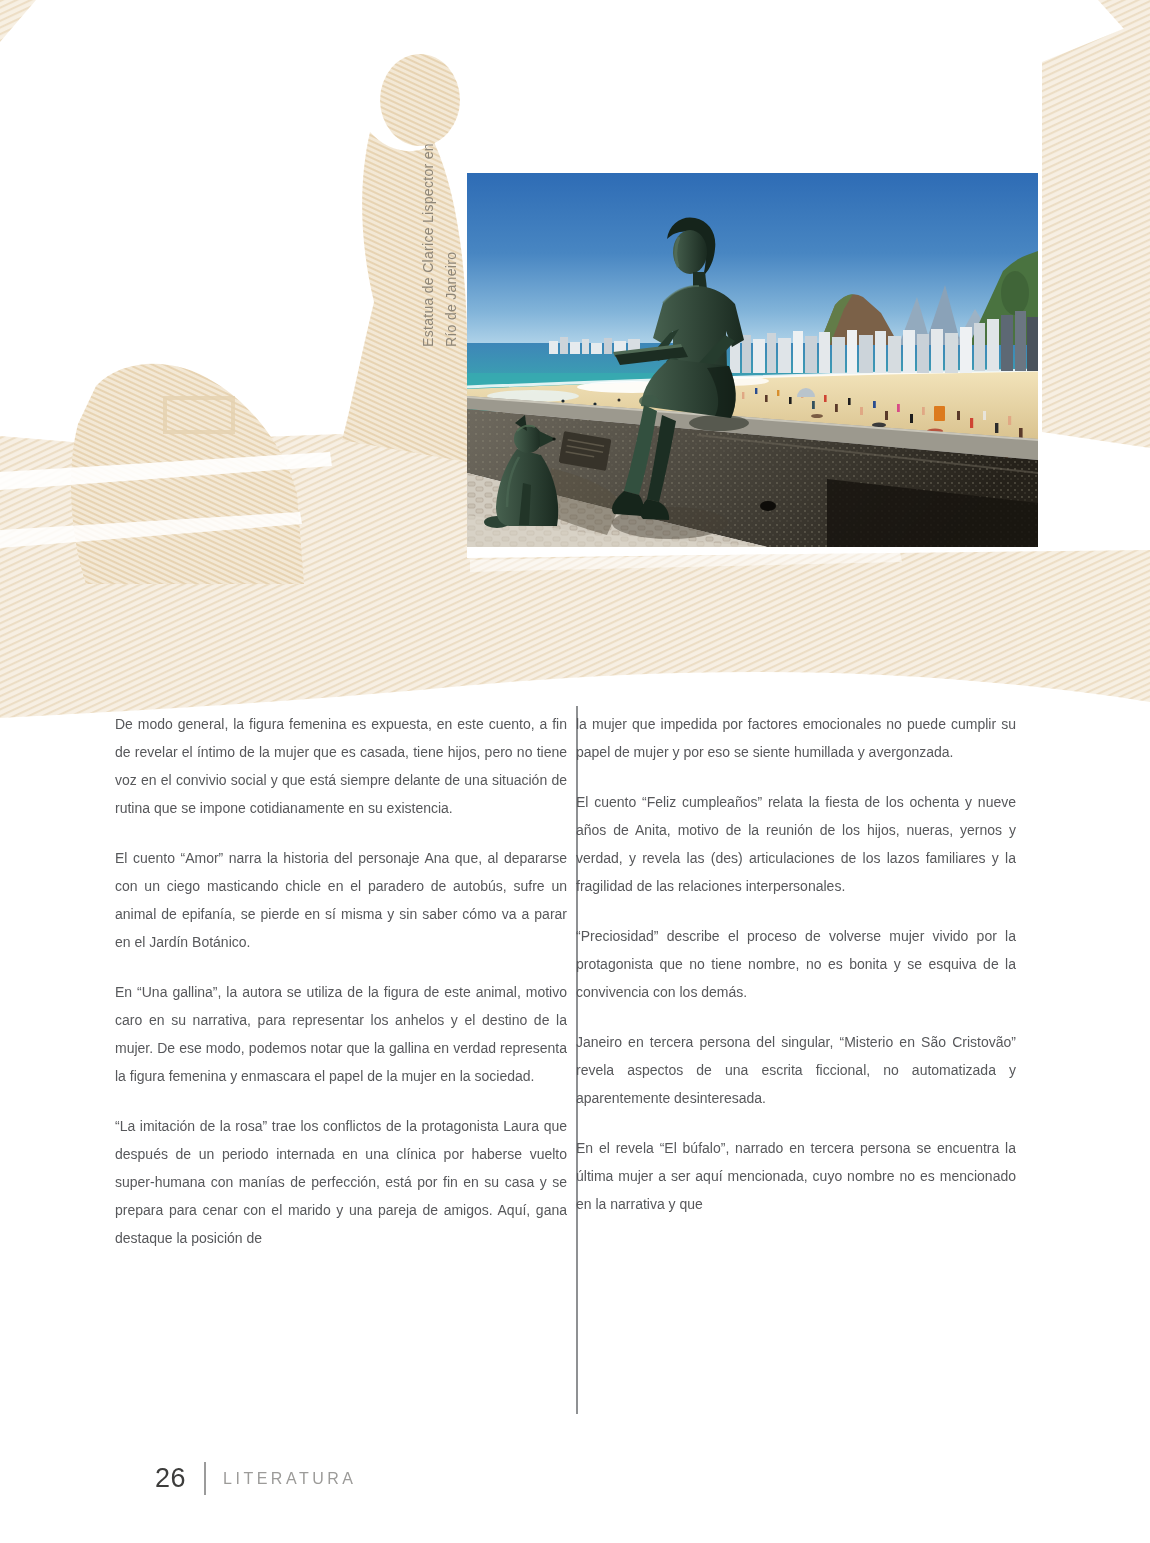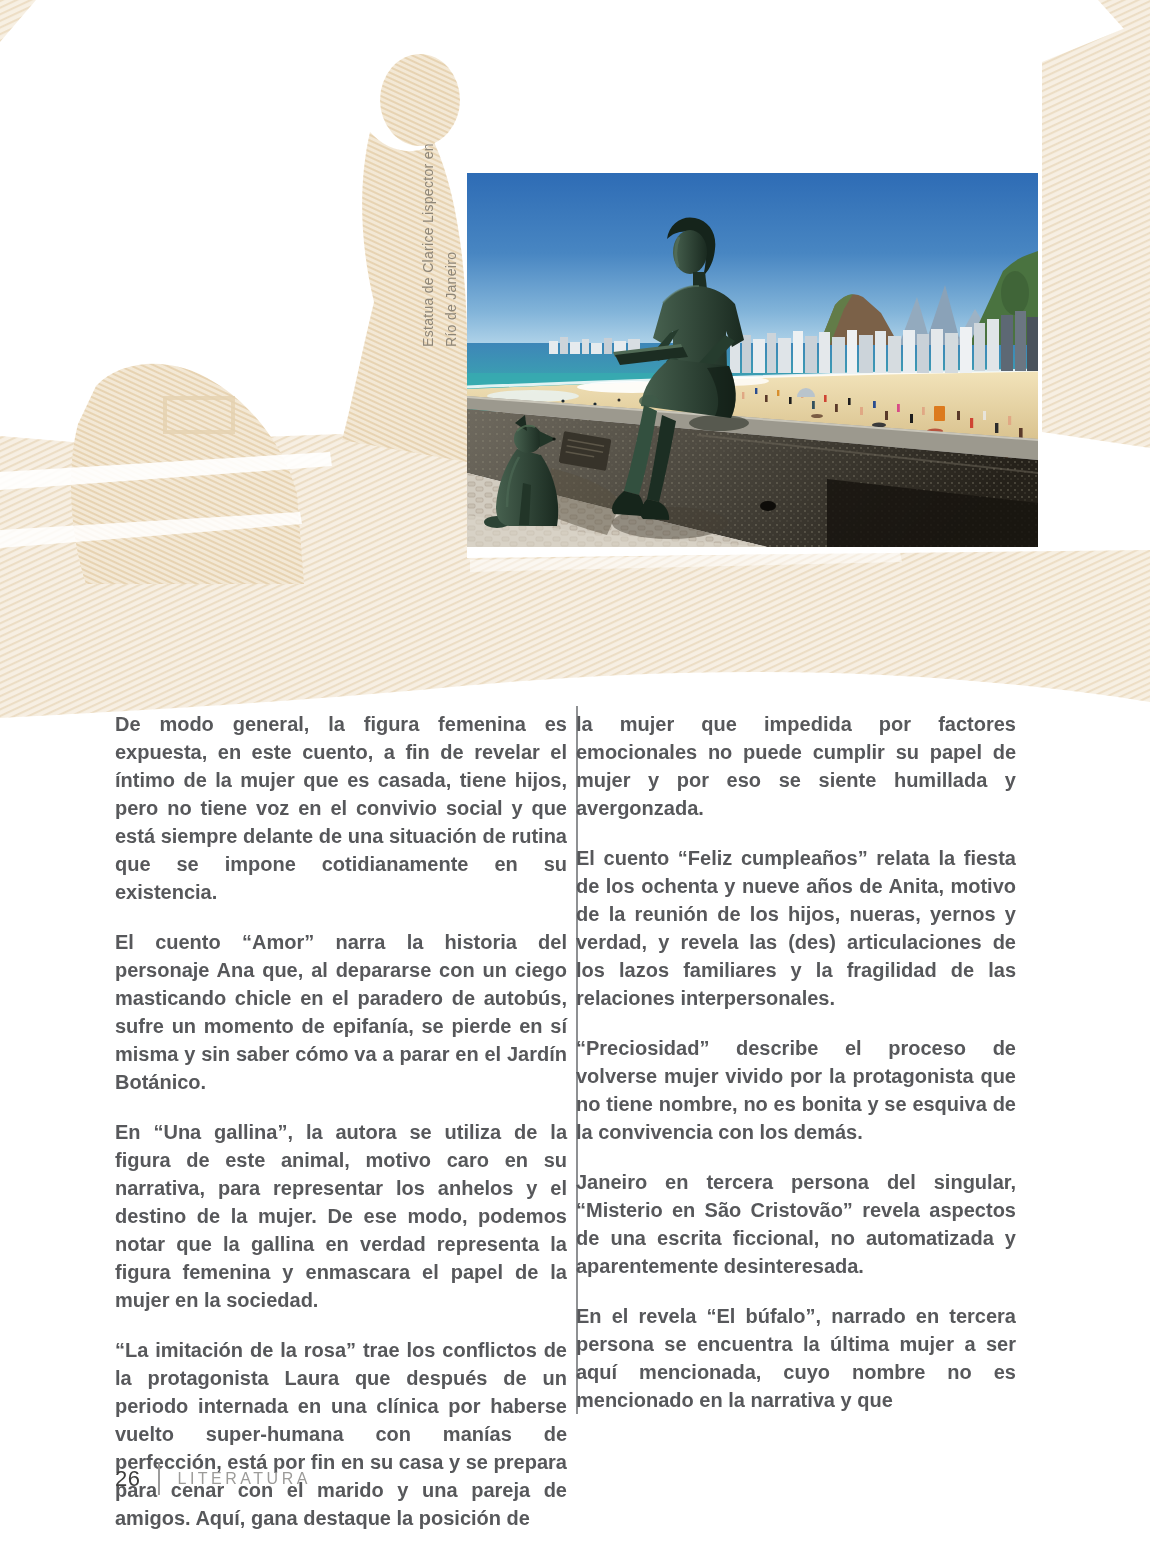--- a/index.html
+++ b/index.html
@@ -15,30 +15,29 @@
   .photo svg{display:block;width:100%;height:100%;}
   .caption{
     position:absolute;left:417px;top:347px;
     transform:rotate(-90deg);transform-origin:0 0;
     font-size:14px;line-height:23px;letter-spacing:.3px;
     color:#8e8678;white-space:nowrap;
   }
   .col{position:absolute;top:710px;}
   .col p{
     margin:0 0 22px 0;
-    font-size:20px;line-height:28px;
+    font-size:14px;line-height:28px;
     text-align:justify;
     color:#57585b;
-    font-weight:bold;
   }
   .col-left{left:115px;width:452px;}
   .col-right{left:576px;width:440px;}
   .divider{position:absolute;left:576px;top:706px;width:2px;height:708px;background:#8f9193;}
   .footer{position:absolute;left:115px;top:1462px;display:flex;align-items:center;}
-  .page-num{font-size:22px;color:#3d3d3c;letter-spacing:.5px;}
+  .page-num{font-size:27px;color:#3d3d3c;letter-spacing:.5px;margin-left:40px;}
   .foot-bar{width:2px;height:33px;background:#9b9b9b;margin:0 17px 0 18px;}
   .section-label{
     font-size:16px;letter-spacing:3.5px;color:#9c9b99;
     transform:scaleY(1.08);transform-origin:left center;
   }
 </style>
 </head>
 <body>
 
 <div class="page">
@@ -277,21 +276,21 @@
         <path d="M157,318 C147,327 142,335 147,341 L176,343 C178,335 176,327 172,322 Z" fill="#16251b"></path>
         <path d="M180,326 C173,334 171,341 176,346 L202,347 C203,339 198,332 192,329 Z" fill="#16251b"></path>
         <path d="M196,130 C206,118 220,112 232,113" stroke="#5d7a64" stroke-width="2" fill="none" opacity="0.6"></path>
       </g>
     </svg>
   </div>
 
   <main>
     <div class="col col-left">
       <p>De modo general, la figura femenina es expuesta, en este cuento, a fin de revelar el íntimo de la mujer que es casada, tiene hijos, pero no tiene voz en el convivio social y que está siempre delante de una situación de rutina que se impone cotidianamente en su existencia.</p>
-      <p>El cuento “Amor” narra la historia del personaje Ana que, al depararse con un ciego masticando chicle en el paradero de autobús, sufre un momento de epifanía, se pierde en sí misma y sin saber cómo va a parar en el Jardín Botánico.</p>
+      <p>El cuento “Amor” narra la historia del personaje Ana que, al depararse con un ciego masticando chicle en el paradero de autobús, sufre un animal de epifanía, se pierde en sí misma y sin saber cómo va a parar en el Jardín Botánico.</p>
       <p>En “Una gallina”, la autora se utiliza de la figura de este animal, motivo caro en su narrativa, para representar los anhelos y el destino de la mujer. De ese modo, podemos notar que la gallina en verdad representa la figura femenina y enmascara el papel de la mujer en la sociedad.</p>
       <p>“La imitación de la rosa” trae los conflictos de la protagonista Laura que después de un periodo internada en una clínica por haberse vuelto super-humana con manías de perfección, está por fin en su casa y se prepara para cenar con el marido y una pareja de amigos. Aquí, gana destaque la posición de</p>
     </div>
     <div class="divider"></div>
     <div class="col col-right">
       <p>la mujer que impedida por factores emocionales no puede cumplir su papel de mujer y por eso se siente humillada y avergonzada.</p>
       <p>El cuento “Feliz cumpleaños” relata la fiesta de los ochenta y nueve años de Anita, motivo de la reunión de los hijos, nueras, yernos y verdad, y revela las (des) articulaciones de los lazos familiares y la fragilidad de las relaciones interpersonales.</p>
       <p>“Preciosidad” describe el proceso de volverse mujer vivido por la protagonista que no tiene nombre, no es bonita y se esquiva de la convivencia con los demás.</p>
       <p>Janeiro en tercera persona del singular, “Misterio en São Cristovão” revela aspectos de una escrita ficcional, no automatizada y aparentemente desinteresada.</p>
       <p>En el revela “El búfalo”, narrado en tercera persona se encuentra la última mujer a ser aquí mencionada, cuyo nombre no es mencionado en la narrativa y que</p>

